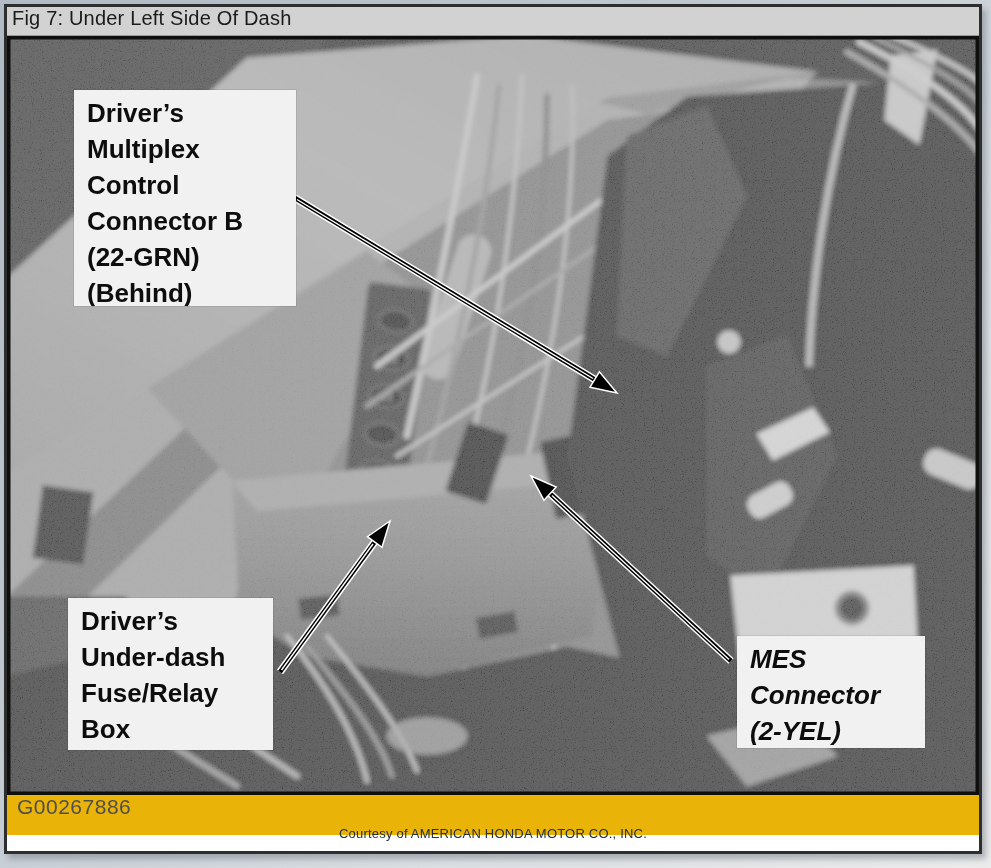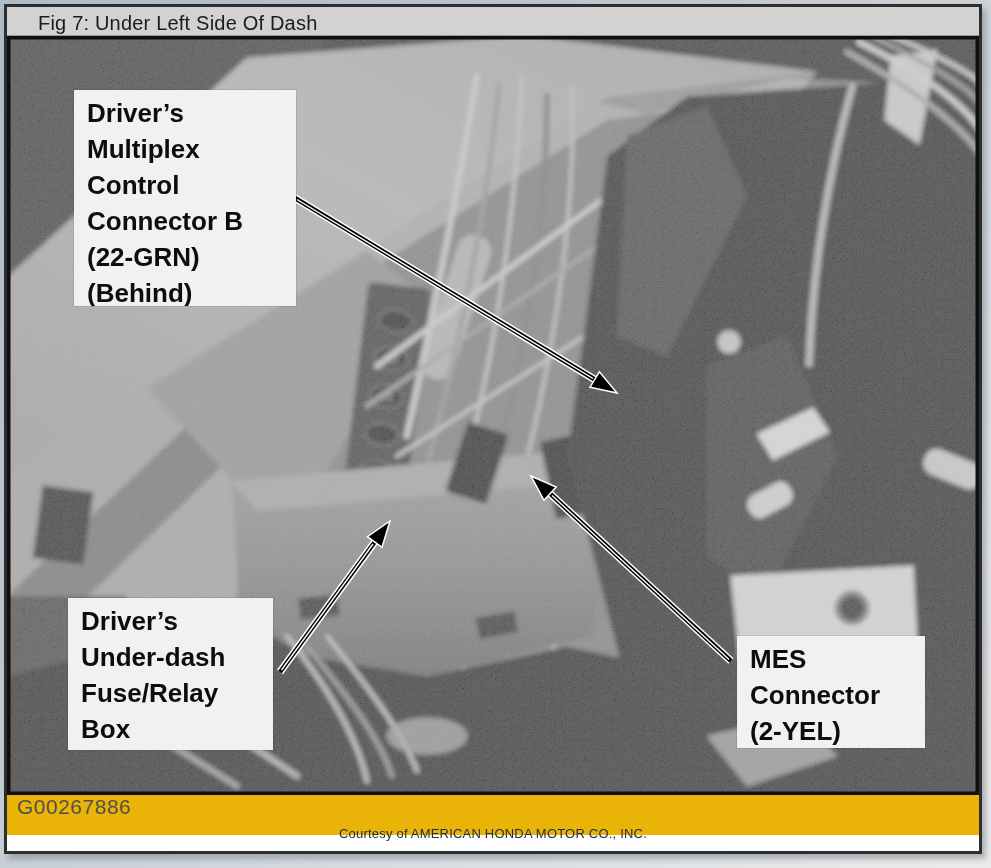--- a/index.html
+++ b/index.html
@@ -8,36 +8,36 @@
     position:relative;width:991px;height:868px;overflow:hidden;
     background:linear-gradient(135deg,#b2bcc6 0%,#bfc7cf 35%,#dadfe3 70%,#ececec 100%);
   }
   .frame{
     position:absolute;left:4px;top:4px;width:978px;height:850px;box-sizing:border-box;
     border:3px solid #2e2e2e;background:#ffffff;
     box-shadow:4px 5px 6px rgba(120,128,136,.55);
   }
   .titlebar{
     height:29px;background:#d2d2d2;border-bottom:1px solid #9a9a9a;
-    display:flex;align-items:flex-end;padding-left:31px;box-sizing:border-box;
+    display:flex;align-items:flex-start;padding-left:5px;box-sizing:border-box;
   }
   .titlebar span{font-size:20px;color:#1b1b1b;letter-spacing:.2px;}
   .photo{
     position:relative;width:972px;height:759px;overflow:hidden;background:#14532d;
   }
   .photo svg{position:absolute;left:0;top:0;}
   .callout{
     position:absolute;background:#f1f1f1;color:#0d0d0d;
     font-weight:700;font-size:26px;line-height:36px;white-space:pre-line;
     padding:5px 10px 8px 13px;box-sizing:border-box;overflow:hidden;
     box-shadow:0 0 0 1px rgba(0,0,0,.08);
   }
   .c1{left:67px;top:54px;width:222px;height:216px;}
   .c2{left:61px;top:562px;width:205px;height:152px;}
-  .c3{left:730px;top:600px;width:188px;height:112px;}
+  .c3{left:730px;top:600px;width:188px;height:112px;font-style:italic;}
   .footer{
     position:relative;height:40px;background:#eab308;
   }
   .imgcode{
     position:absolute;left:10px;top:0px;font-size:21px;color:#4f4f4f;letter-spacing:.5px;
   }
   .credit{
     position:absolute;left:0;right:0;top:31px;text-align:center;
     font-size:13px;color:#233040;letter-spacing:.2px;
   }

